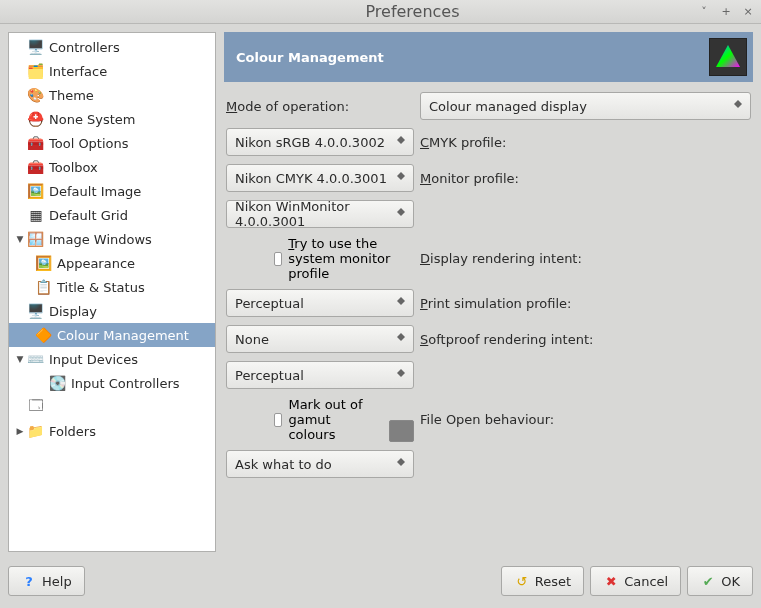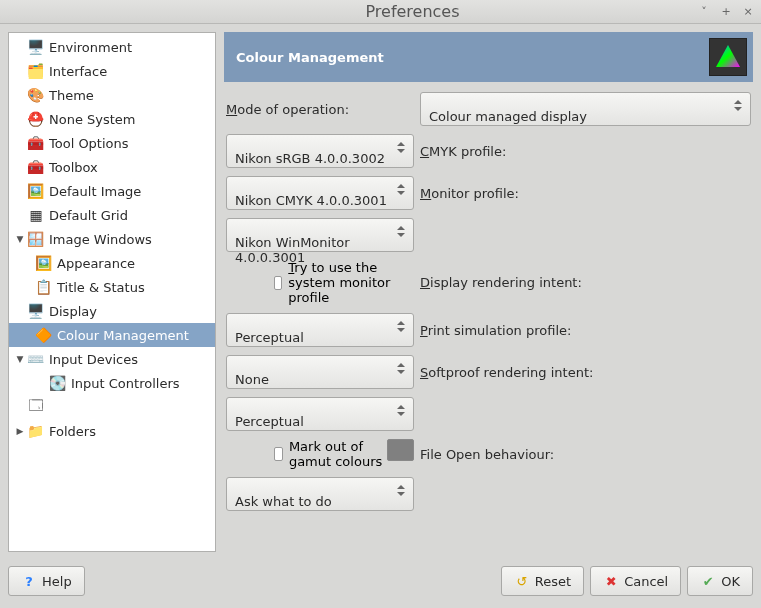--- a/index.html
+++ b/index.html
@@ -25,27 +25,27 @@
 .expander { width: 14px; height: 14px; display: inline-flex; align-items: center; justify-content: center; font-size: 9px; color: #555; margin-right: 0; }
 .tree-icon { width: 18px; height: 18px; display: inline-flex; align-items: center; justify-content: center; margin-right: 4px; font-size: 14px; }
 
 
 .header-panel { background: #7e99b8; color: #fff; height: 50px; display: flex; align-items: center; padding: 0 12px; font-weight: bold; font-size: 15px; position: relative; }
 .header-icon { position: absolute; right: 6px; top: 6px; width: 38px; height: 38px; background: #333; border: 1px solid #222; display: flex; align-items: center; justify-content: center; }
 
 
 .form { display: grid; grid-template-columns: 188px 1fr; gap: 8px 6px; align-items: center; padding: 4px 2px; }
 .form-label { color: #2b2b2b; }
-.combo { background: linear-gradient(to bottom, #f6f6f4, #e4e4e2); border: 1px solid #a8a8a6; border-radius: 3px; height: 28px; display: flex; align-items: flex-start; padding: 16px 8px; position: relative; cursor: pointer; color: #2b2b2b; }
+.combo { background: linear-gradient(to bottom, #f6f6f4, #e4e4e2); border: 1px solid #a8a8a6; border-radius: 3px; height: 28px; display: flex; align-items: center; padding: 0 8px; position: relative; cursor: pointer; color: #2b2b2b; }
 .combo::after { content: ""; position: absolute; right: 8px; top: 50%; transform: translateY(-50%); width: 0; height: 0; border-left: 4px solid transparent; border-right: 4px solid transparent; border-top: 4px solid #666; border-bottom: none; }
 .combo::before { content: ""; position: absolute; right: 8px; top: 7px; width: 0; height: 0; border-left: 4px solid transparent; border-right: 4px solid transparent; border-bottom: 4px solid #666; }
 .check-row { display: flex; align-items: center; gap: 6px; padding-left: 48px; }
 .checkbox { width: 14px; height: 14px; border: 1px solid #999; border-radius: 2px; background: #fff; cursor: pointer; }
 .swatch { width: 44px; height: 22px; background: #808080; border: 1px solid #888; border-radius: 2px; cursor: pointer; }
-.gamut-row { display: flex; align-items: flex-start; justify-content: space-between; }
+.gamut-row { display: flex; align-items: flex-end; justify-content: space-between; gap: 8px; }
 
 
 .button-bar { display: flex; padding: 6px 8px 8px 8px; gap: 6px; align-items: center; }
 .button-bar .spacer { flex: 1; }
 .btn { background: linear-gradient(to bottom, #f6f6f4, #e2e2e0); border: 1px solid #a8a8a6; border-radius: 3px; height: 30px; padding: 0 12px; display: inline-flex; align-items: center; gap: 5px; cursor: pointer; color: #2b2b2b; }
 .btn-icon { width: 16px; height: 16px; display: inline-flex; align-items: center; justify-content: center; font-size: 13px; }
 .u { text-decoration: underline; }
 </style>
 </head>
 <body>
@@ -59,21 +59,21 @@
   </div>
 </div>
 
 <div class="content">
 
   <div class="sidebar">
     <ul class="tree">
       <li class="tree-item">
           <span class="expander"></span>
           <span class="tree-icon">🖥️</span>
-          <span>Environment</span>
+          <span>Controllers</span>
         </li>
       <li class="tree-item">
           <span class="expander"></span>
           <span class="tree-icon">🗂️</span>
           <span>Interface</span>
         </li>
       <li class="tree-item">
           <span class="expander"></span>
           <span class="tree-icon">🎨</span>
           <span>Theme</span>

